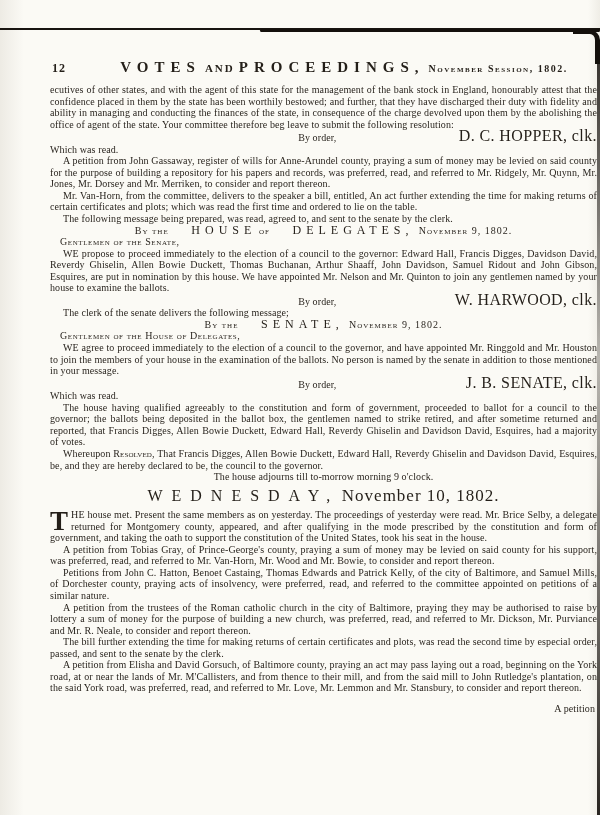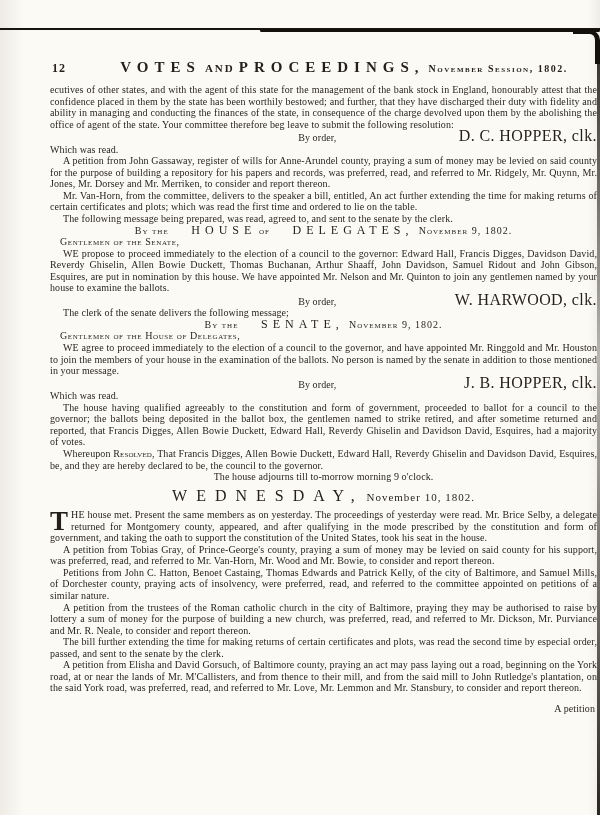--- a/index.html
+++ b/index.html
@@ -38,21 +38,21 @@
   .sig{display:grid;grid-template-columns:1fr auto 1.05fr;align-items:baseline;}
   .sig .by{grid-column:2;font-size:10px;}
   .sig .name{grid-column:3;justify-self:end;font-size:16px;letter-spacing:.4px;}
   .msg-head{text-align:center;text-indent:0;}
   .msg-head .wide{letter-spacing:5px;font-size:12px;margin-left:20px;}
   .msg-head .sc{letter-spacing:1px;}
   .salute{text-indent:10px;font-variant:small-caps;letter-spacing:.6px;text-align:left;}
   .center-line{text-align:center;text-indent:0;}
   .day-head{text-align:center;margin:7px 0 6px 0;white-space:nowrap;}
   .day-big{font-size:16px;letter-spacing:9px;}
-  .day-date{font-size:11px;letter-spacing:1px;text-align:center;}
+  .day-date{font-size:17px;letter-spacing:1px;text-align:center;}
   .dropcap{float:left;font-size:27px;line-height:21px;padding:2px 3px 0 0;font-weight:bold;}
   .catchword{text-align:right;margin-top:9px;padding-right:2px;}
 </style>
 </head>
 <body>
 
 <div class="paper-shade"></div>
 <div class="scan-topline"></div>
 <div class="scan-topline-b"></div>
 <div class="scan-corner"></div>
@@ -95,21 +95,21 @@
   <p class="indent"><span>The clerk of the senate delivers the following message;</span></p>
 
   <p class="msg-head"><span class="sc">By the</span> <span class="wide">SENATE,</span>&nbsp;&nbsp;<span class="sc">November 9, 1802.</span></p>
 
   <p class="salute"><span>Gentlemen of the House of Delegates,</span></p>
 
   <p class="indent"><span class="sc">WE</span><span> agree to proceed immediately to the election of a council to the governor, and have appointed Mr. Ringgold and Mr. Houston to join the members of your house in the examination of the ballots.  No person is named by the senate in addition to those mentioned in your message.</span></p>
 
   <p class="sig">
       <span class="by">By order,</span>
-      <span class="name">J. B. HOPPER, clk.</span>
+      <span class="name">J. B. SENATE, clk.</span>
     </p>
 
   <p><span>Which was read.</span></p>
 
   <p class="indent"><span>The house having qualified agreeably to the constitution and form of government, proceeded to ballot for a council to the governor; the ballots being deposited in the ballot box, the gentlemen named to strike retired, and after sometime returned and reported, that Francis Digges, Allen Bowie Duckett, Edward Hall, Reverdy Ghiselin and Davidson David, Esquires, had a majority of votes.</span></p>
 
   <p class="indent"><span>Whereupon </span><span class="sc">Resolved,</span><span> That Francis Digges, Allen Bowie Duckett, Edward Hall, Reverdy Ghiselin and Davidson David, Esquires, be, and they are hereby declared to be, the council to the governor.</span></p>
 
   <p class="center-line"><span>The house adjourns till to-morrow morning 9 o'clock.</span></p>
 

